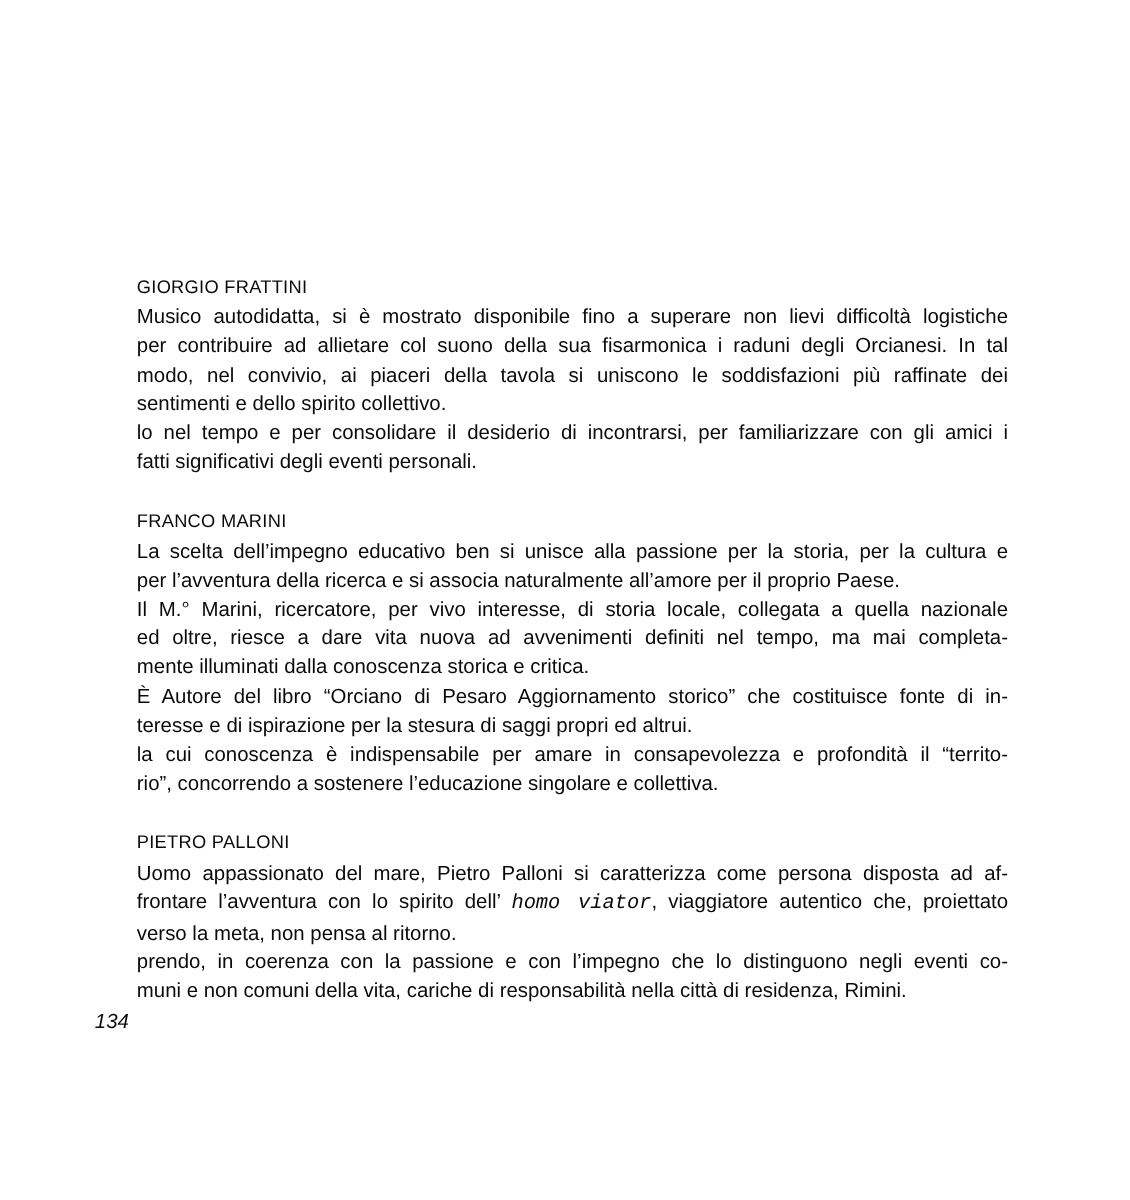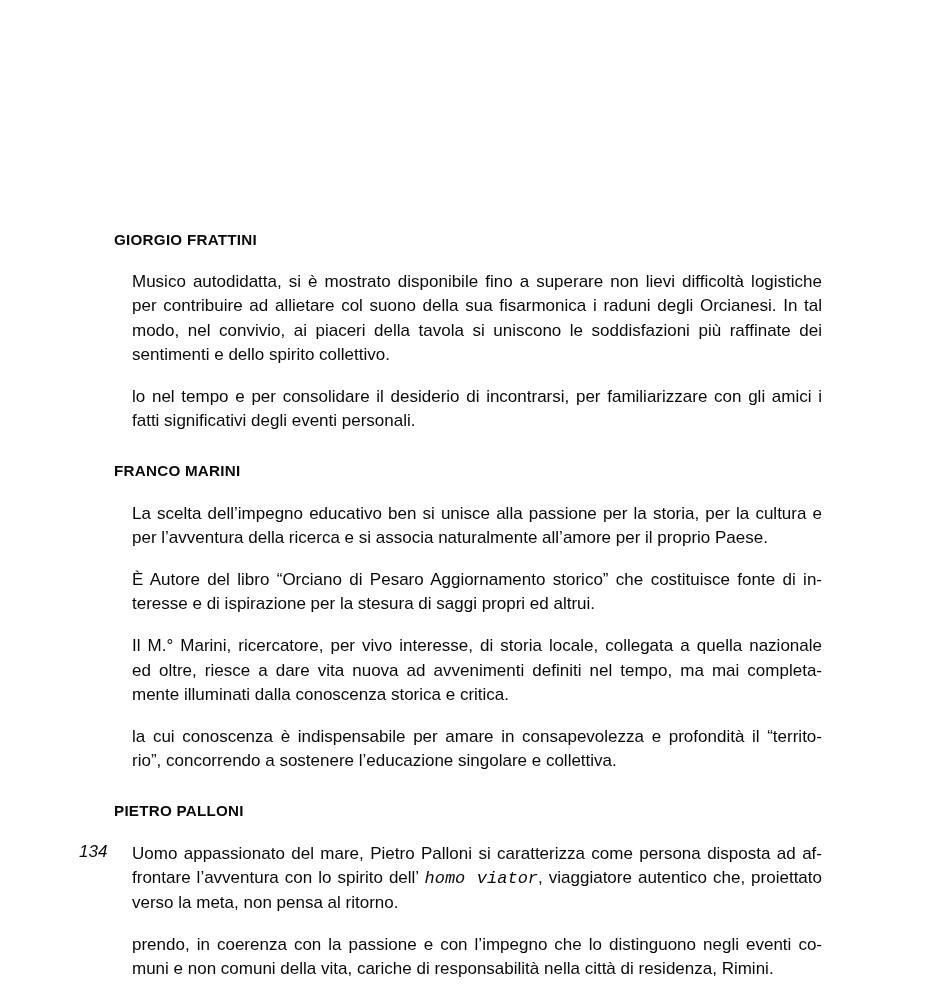--- a/index.html
+++ b/index.html
@@ -38,29 +38,29 @@
     margin: 0 0 26px 0;
   }
   .section:last-child {
     margin-bottom: 0;
   }
 
   .section-heading {
     font-size: 15.2px;
     line-height: 24.2px;
     letter-spacing: 0.25px;
-    font-weight: 700;
+    font-weight: 400;
     margin: 0;
     white-space: nowrap;
   }
 
   .para {
     font-size: 17px;
     line-height: 24.2px;
-    margin: 18px;
+    margin: 0;
     text-align: justify;
     text-justify: inter-word;
     -webkit-hyphens: none;
     hyphens: none;
     word-spacing: 0px;
   }
 
   
   .para .line {
     display: block;
@@ -111,27 +111,27 @@
           <span class="line line-l">fatti significativi degli eventi personali.</span>
         </p>
       </div>
       <div class="section">
         <div class="section-heading">FRANCO MARINI</div>
         <p class="para">
           <span class="line line-j">La scelta dell’impegno educativo ben si unisce alla passione per la storia, per la cultura e</span>
           <span class="line line-l">per l’avventura della ricerca e si associa naturalmente all’amore per il proprio Paese.</span>
         </p>
         <p class="para">
-          <span class="line line-j">È Autore del libro “Orciano di Pesaro Aggiornamento storico” che costituisce fonte di in-</span>
-          <span class="line line-l">teresse e di ispirazione per la stesura di saggi propri ed altrui.</span>
-        </p>
-        <p class="para">
           <span class="line line-j">Il M.° Marini, ricercatore, per vivo interesse, di storia locale, collegata a quella nazionale</span>
           <span class="line line-j">ed oltre, riesce a dare vita nuova ad avvenimenti definiti nel tempo, ma mai completa-</span>
           <span class="line line-l">mente illuminati dalla conoscenza storica e critica.</span>
+        </p>
+        <p class="para">
+          <span class="line line-j">È Autore del libro “Orciano di Pesaro Aggiornamento storico” che costituisce fonte di in-</span>
+          <span class="line line-l">teresse e di ispirazione per la stesura di saggi propri ed altrui.</span>
         </p>
         <p class="para">
           <span class="line line-j">la cui conoscenza è indispensabile per amare in consapevolezza e profondità il “territo-</span>
           <span class="line line-l">rio”, concorrendo a sostenere l’educazione singolare e collettiva.</span>
         </p>
       </div>
       <div class="section">
         <div class="section-heading">PIETRO PALLONI</div>
         <p class="para">
           <span class="line line-j">Uomo appassionato del mare, Pietro Palloni si caratterizza come persona disposta ad af-</span>

